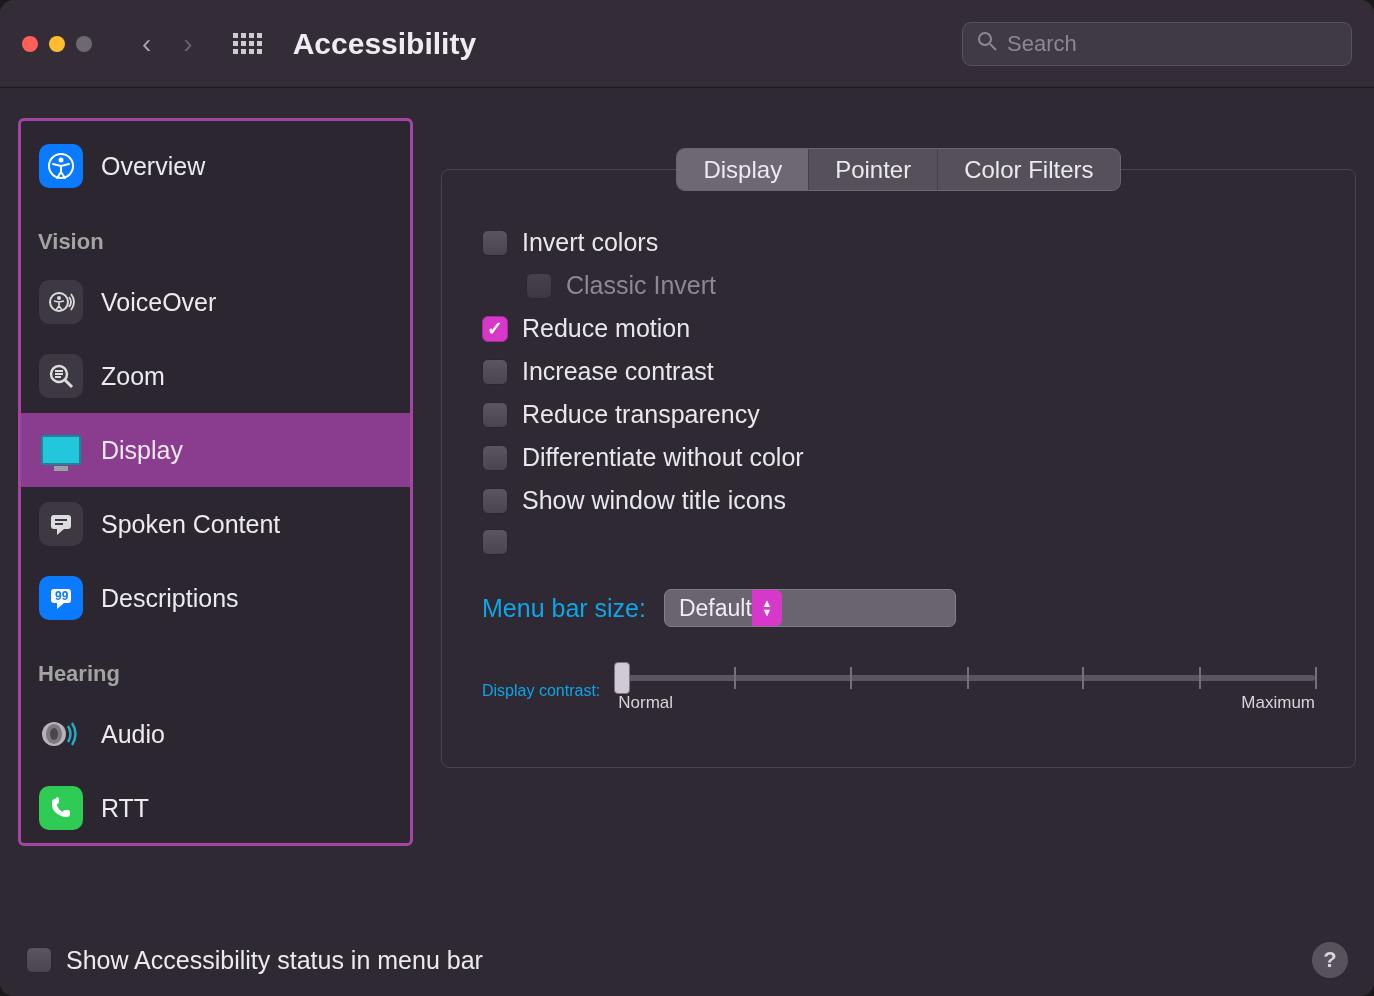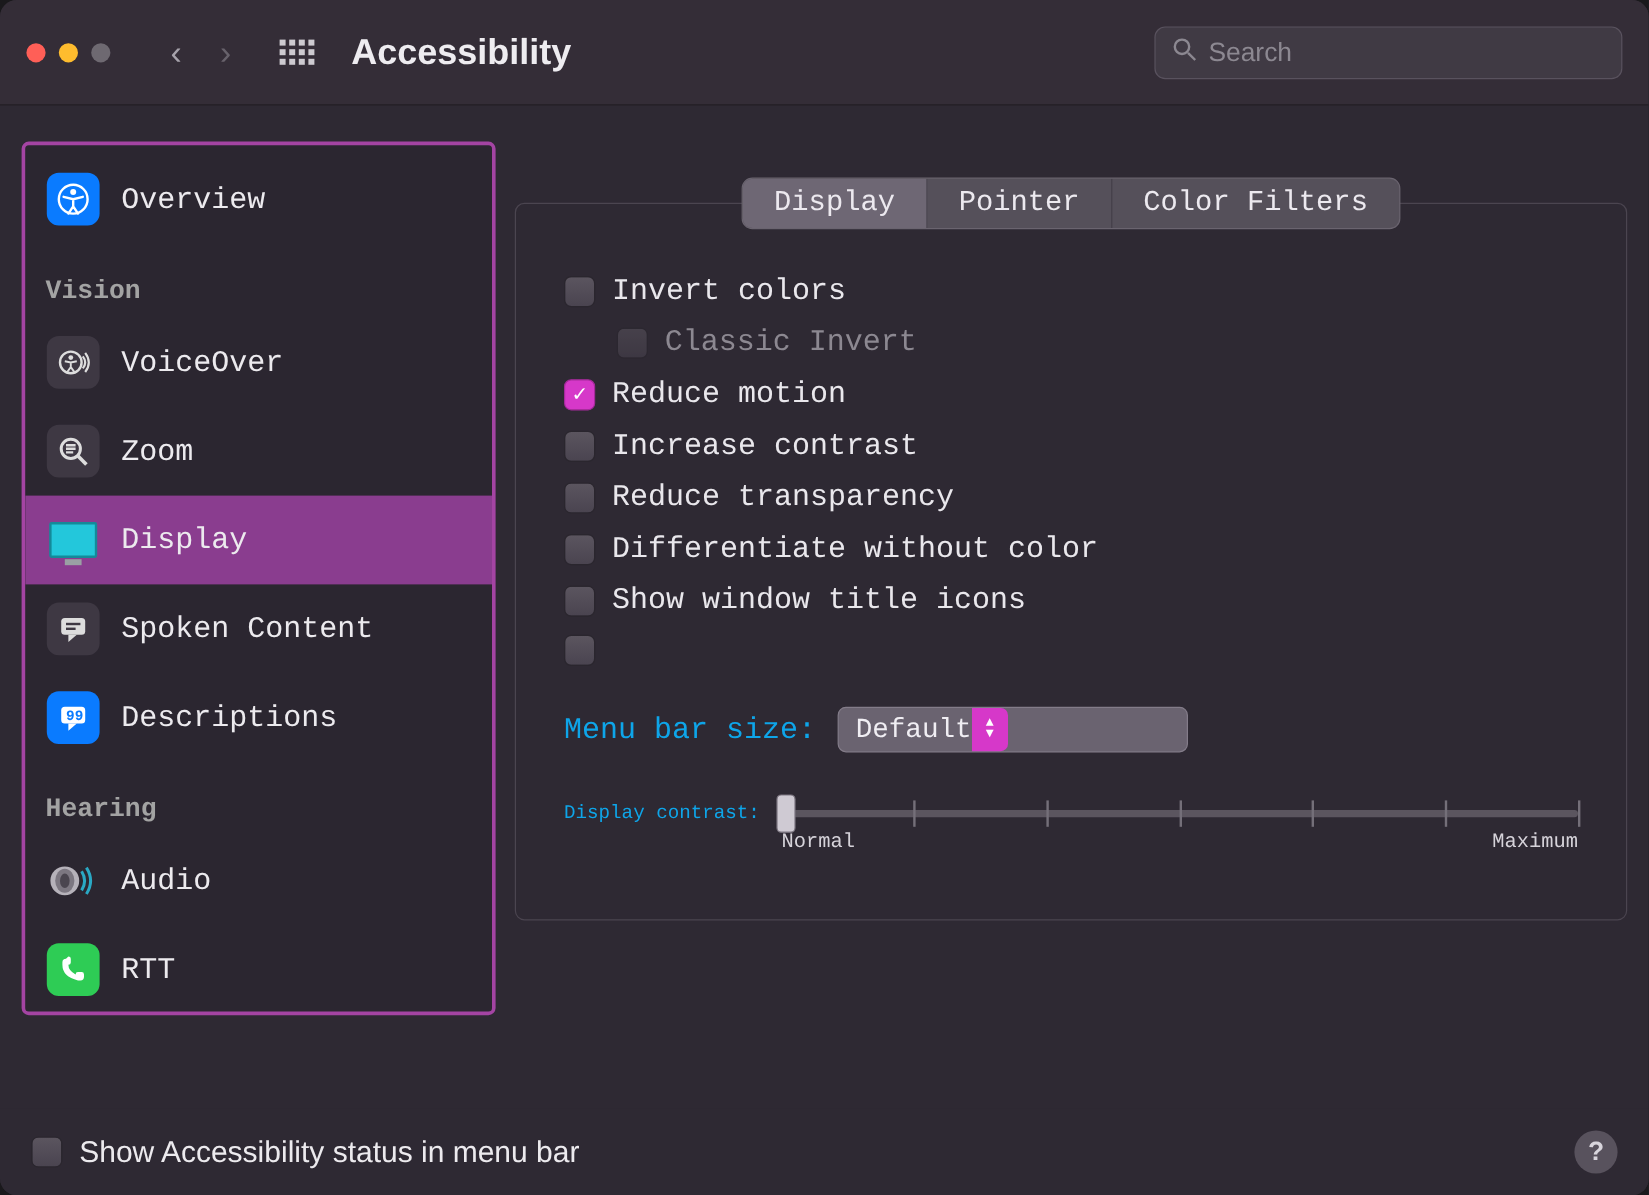--- a/index.html
+++ b/index.html
@@ -63,23 +63,22 @@
     background: transparent; border: none; outline: none;
     color: #ddd; font-size: 22px; width: 100%;
   }
   .search-input::placeholder { color:#8c8891; }
 
   
   .body-area {
     flex:1;
     display:flex;
     padding: 30px 18px 0 18px;
-    gap: 16px;
+    gap: 28px;
     background: #2e2933;
-    font-family: Liberation Mono, monospace;
   }
 
   
   .sidebar {
     width: 395px;
     border: 3px solid #a444a3;
     border-radius: 6px;
     background: #2b2630;
     padding: 8px 0;
     overflow: hidden;
@@ -195,21 +194,21 @@
   }
   .select .stepper {
     width:30px; height:100%;
     background:#d638c9;
     border-top-right-radius:6px; border-bottom-right-radius:6px;
     display:flex; flex-direction:column; align-items:center; justify-content:center;
     color:#fff; font-size:11px; line-height:9px;
   }
 
   .slider-row {
-    display:flex; align-items:flex-start; gap:18px;
+    display:flex; align-items:center; gap:18px;
     margin-top: 40px;
   }
   .slider-block { flex:1; padding-top:4px; }
   .track {
     position:relative;
     height: 6px; background:#5b555f; border-radius:3px;
     margin-top: 4px;
   }
   .tick {
     position:absolute; top:-8px; width:2px; height:22px; background:#746f79;

